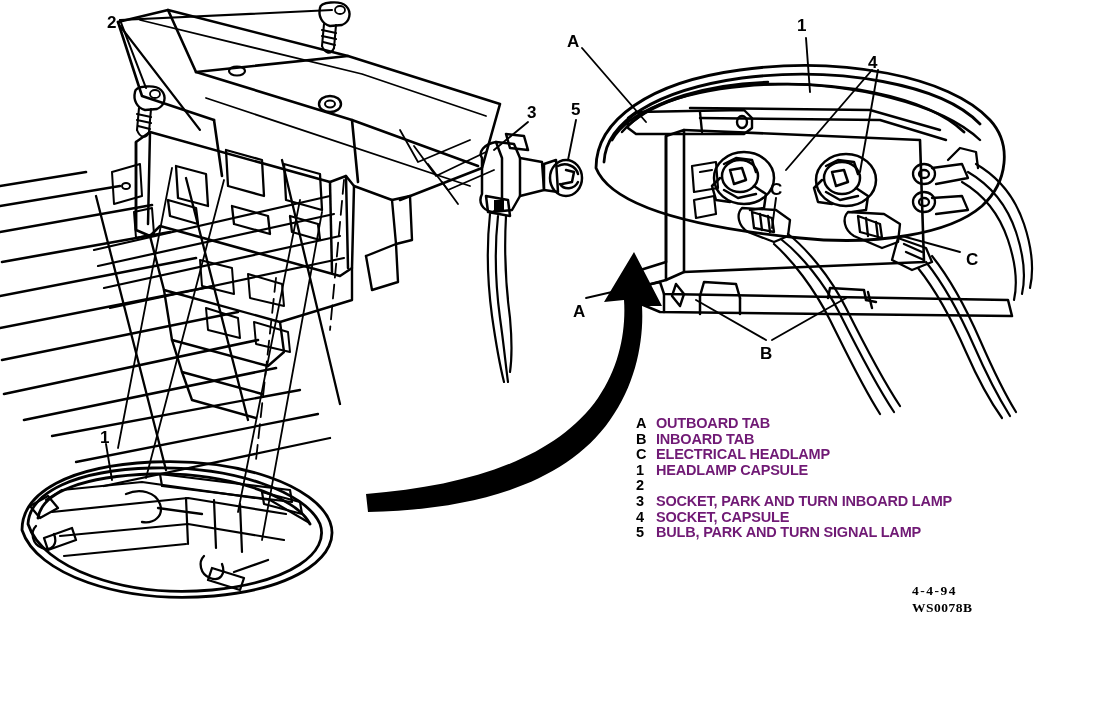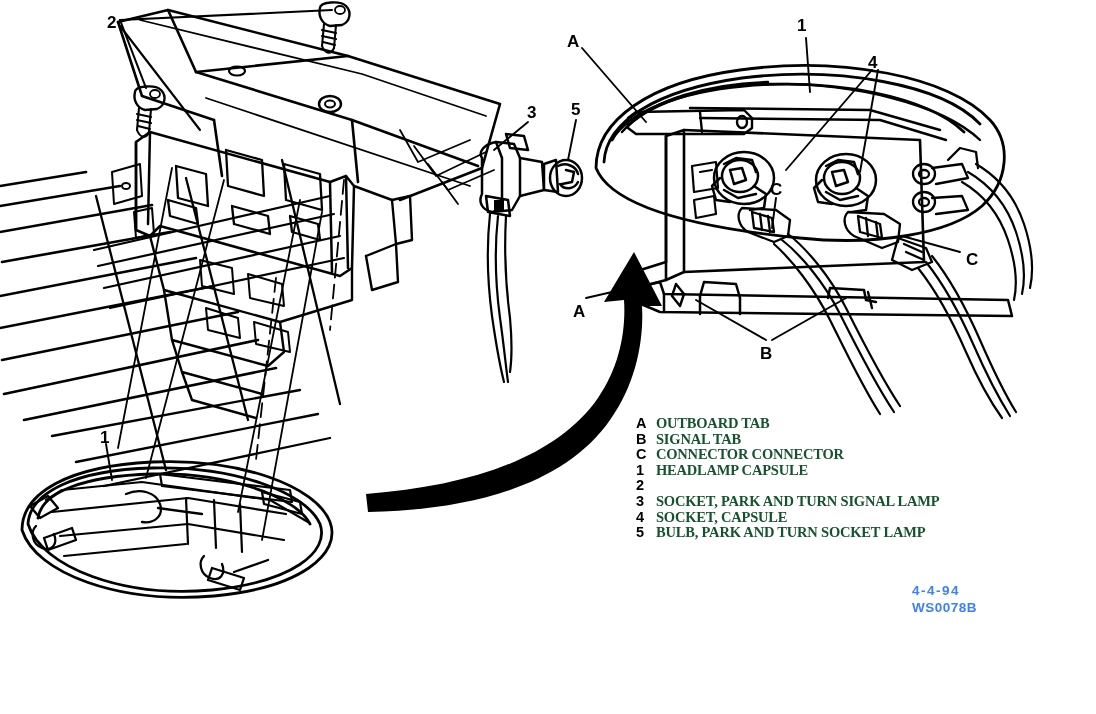--- a/index.html
+++ b/index.html
@@ -48,38 +48,38 @@
   .legend-key {
     width: 20px;
     flex: none;
     font-family: "Liberation Sans", sans-serif;
     font-size: 14.5px;
     font-weight: 700;
     color: #000000;
     letter-spacing: 0px;
   }
   .legend-label {
-    font-family: Liberation Serif, serif;
+    font-family: Liberation Sans, sans-serif;
     font-size: 14.5px;
     font-weight: 700;
-    color: #14532d;
+    color: #701a75;
     letter-spacing: -0.2px;
     white-space: nowrap;
   }
   #stamp {
     position: absolute;
     left: 912px;
     top: 582px;
     text-align: left;
   }
   #stamp .stamp-line {
-    font-family: Liberation Sans, sans-serif;
+    font-family: Liberation Serif, serif;
     font-size: 13.5px;
     font-weight: 700;
-    color: #3b82f6;
+    color: #000000;
     line-height: 17px;
     letter-spacing: 0.5px;
     white-space: nowrap;
   }
   #stamp .stamp-date { letter-spacing: 1.5px; }
 </style>
 </head>
 <body>
 
 <div id="page">
@@ -412,44 +412,44 @@
   <div class="callout" style="left:573px; top:303px;">A</div>
   <div class="callout" style="left:760px; top:345px;">B</div>
 
   <div id="legend">
     <div class="legend-row">
       <span class="legend-key">A</span>
       <span class="legend-label">OUTBOARD TAB</span>
     </div>
     <div class="legend-row">
       <span class="legend-key">B</span>
-      <span class="legend-label">SIGNAL TAB</span>
+      <span class="legend-label">INBOARD TAB</span>
     </div>
     <div class="legend-row">
       <span class="legend-key">C</span>
-      <span class="legend-label">CONNECTOR CONNECTOR</span>
+      <span class="legend-label">ELECTRICAL HEADLAMP</span>
     </div>
     <div class="legend-row">
       <span class="legend-key">1</span>
       <span class="legend-label">HEADLAMP CAPSULE</span>
     </div>
     <div class="legend-row">
       <span class="legend-key">2</span>
     </div>
     <div class="legend-row">
       <span class="legend-key">3</span>
-      <span class="legend-label">SOCKET, PARK AND TURN SIGNAL LAMP</span>
+      <span class="legend-label">SOCKET, PARK AND TURN INBOARD LAMP</span>
     </div>
     <div class="legend-row">
       <span class="legend-key">4</span>
       <span class="legend-label">SOCKET, CAPSULE</span>
     </div>
     <div class="legend-row">
       <span class="legend-key">5</span>
-      <span class="legend-label">BULB, PARK AND TURN SOCKET LAMP</span>
+      <span class="legend-label">BULB, PARK AND TURN SIGNAL LAMP</span>
     </div>
   </div>
 
   <div id="stamp">
     <div class="stamp-line stamp-date">4-4-94</div>
     <div class="stamp-line">WS0078B</div>
   </div>
 
 </div>
 

